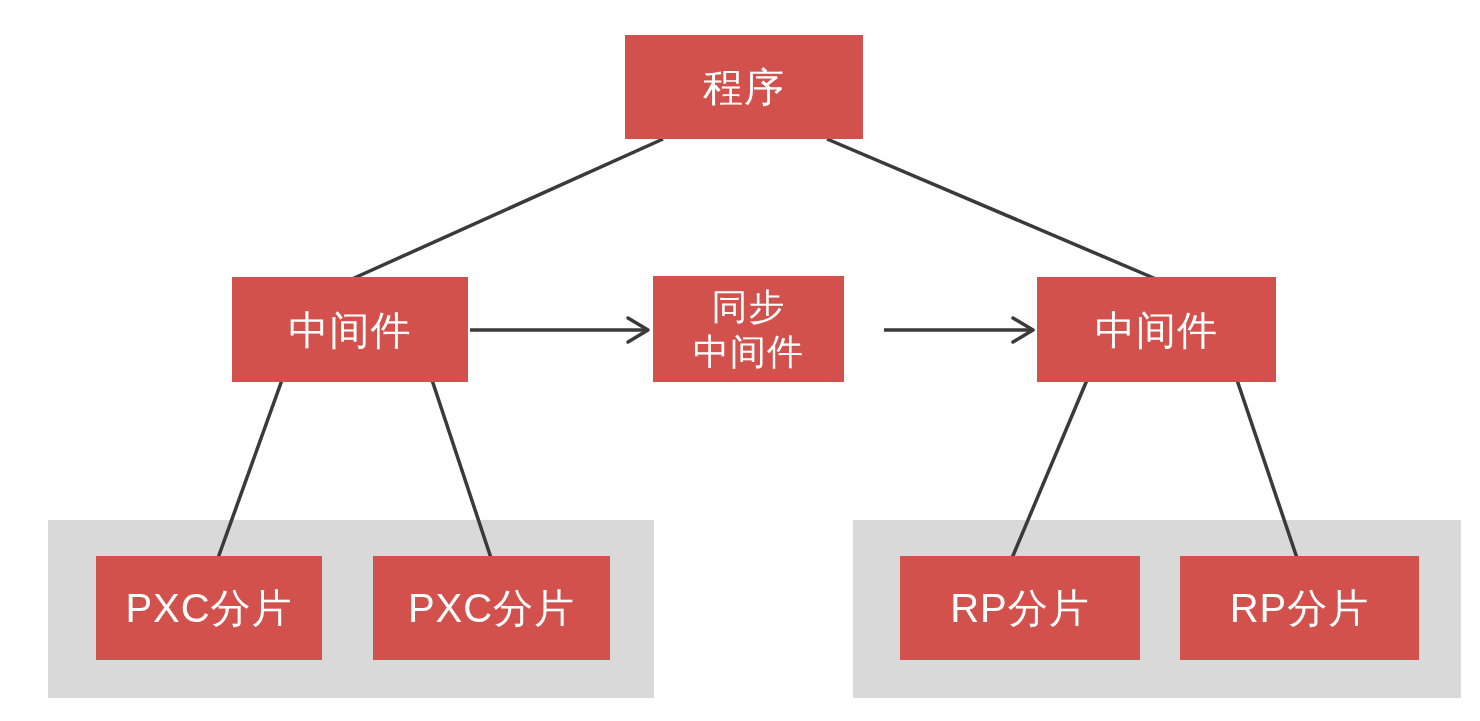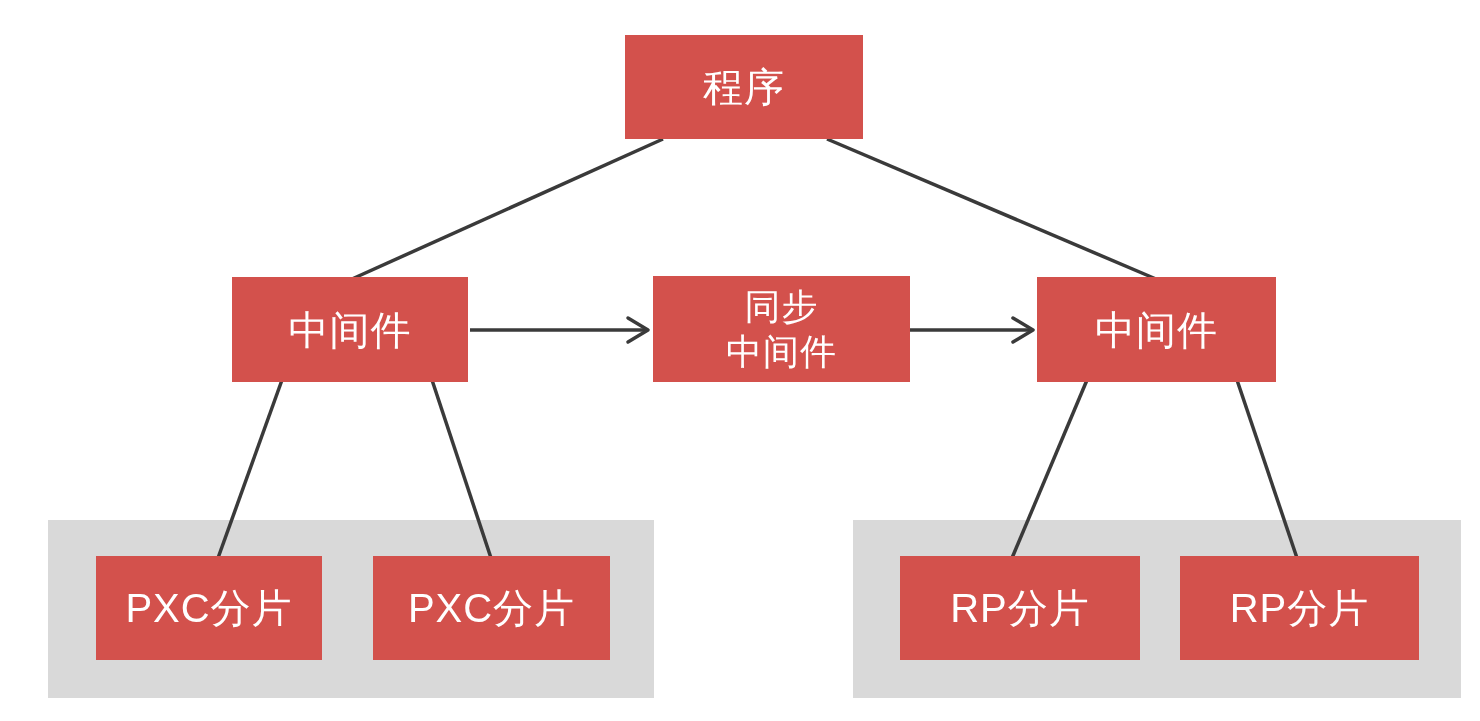--- a/index.html
+++ b/index.html
@@ -63,21 +63,21 @@
   </svg>
 
   <div class="node" style="left:625px;top:35px;width:238px;height:104px;">
     <span>程序</span>
   </div>
 
   <div class="node" style="left:232px;top:277px;width:236px;height:105px;">
     <span>中间件</span>
   </div>
 
-  <div class="node" style="left:653px;top:276px;width:257px;height:106px;">
+  <div class="node" style="left:653px;top:276px;width:191px;height:106px;">
     <span class="two-line">
       <span>同步</span>
       <span>中间件</span>
     </span>
   </div>
 
   <div class="node" style="left:1037px;top:277px;width:239px;height:105px;">
     <span>中间件</span>
   </div>
 

